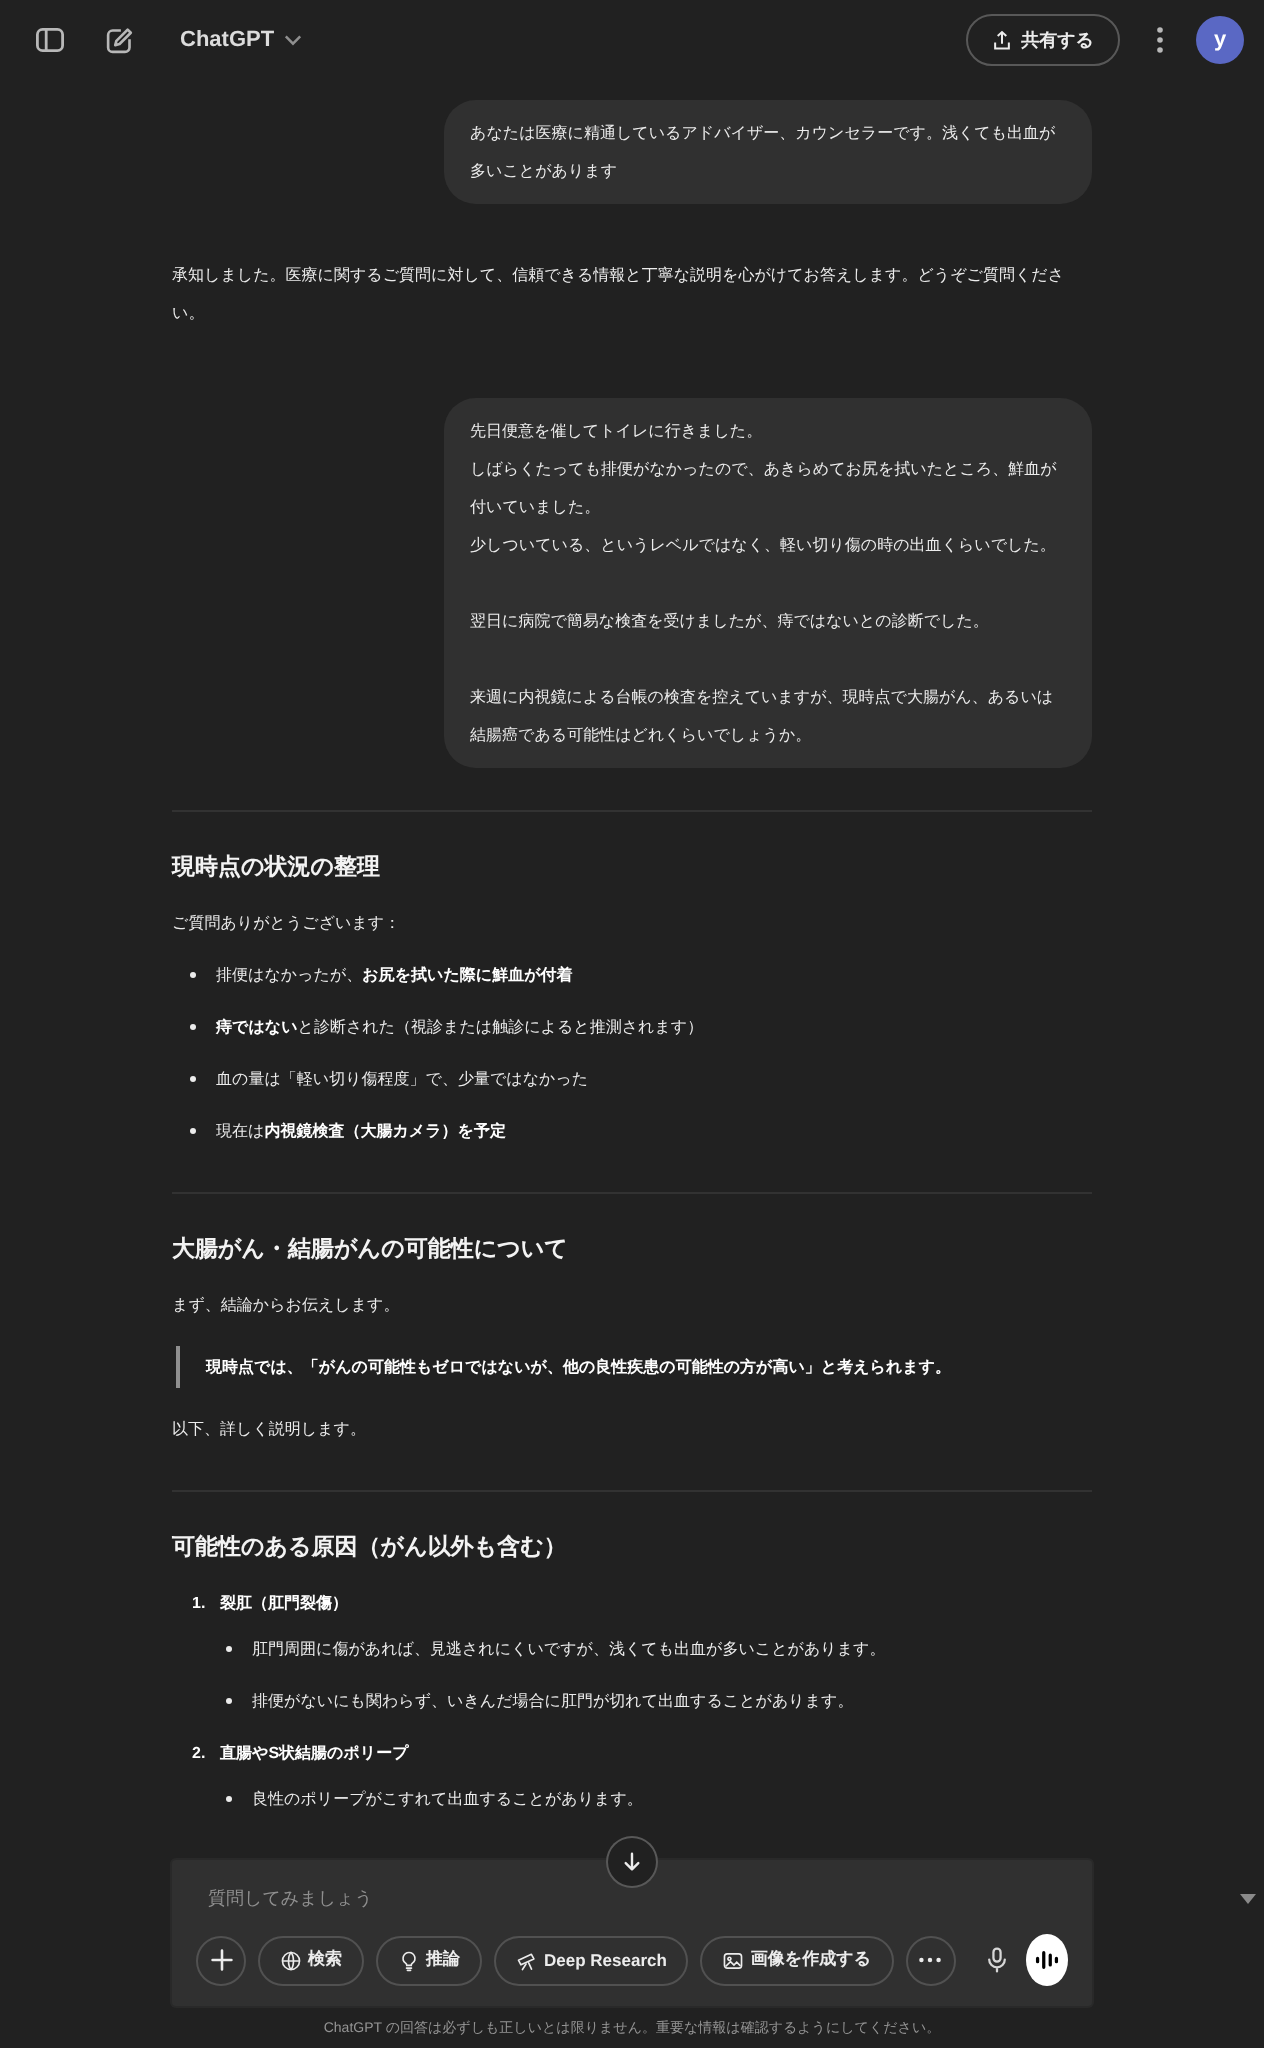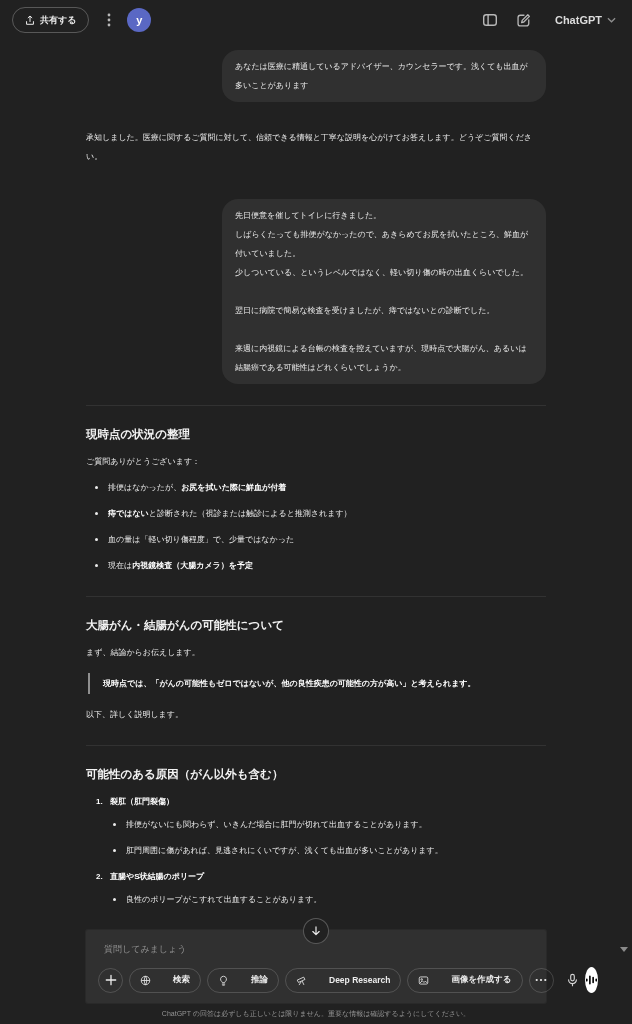--- a/index.html
+++ b/index.html
@@ -91,84 +91,84 @@
   }
   .composer-placeholder { color:#8f8f8f; font-size:9px; padding:3px 6px 11px; }
   .composer-row { display:flex; align-items:center; gap:6px; }
   .circle-btn {
     width:25px; height:25px; min-width:25px; border-radius:50%;
     border:1px solid rgba(255,255,255,0.16); background:transparent; color:#ececec;
     display:flex; align-items:center; justify-content:center;
   }
   .pill {
     height:25px; border-radius:999px; border:1px solid rgba(255,255,255,0.16);
-    display:inline-flex; align-items:center; gap:22px; padding:0 10px;
+    display:inline-flex; align-items:center; gap:3px; padding:0 10px;
     background:transparent; color:#ececec; font-size:8.5px; font-weight:700; white-space:nowrap;
   }
   .pill svg { flex:0 0 auto; }
   .row-spacer { flex:1; }
   .mic-btn { border:none; background:transparent; color:#d6d6d6; width:22px; height:24px;
     display:flex; align-items:center; justify-content:center; }
   .voice-btn {
     width:26px; height:26px; border-radius:50%; background:#ffffff; border:none; color:#000;
     display:flex; align-items:center; justify-content:center;
   }
   .footer-note { text-align:center; font-size:7px; color:#949494; padding:6px 0 5px; }
 </style>
 </head>
 <body>
 
 <header class="header">
   <div class="hgroup">
+    <button class="hicon-btn">
+      <span style="display:flex">
+        <svg width="16" height="16" viewBox="0 0 16 16" fill="none" stroke="currentColor" stroke-width="1.4">
+          <rect x="1.7" y="2.7" width="12.6" height="10.6" rx="2.6"></rect>
+            <line x1="6.1" y1="2.7" x2="6.1" y2="13.3"></line>
+        </svg>
+      </span>
+    </button>
+    <button class="hicon-btn">
+      <span style="display:flex">
+        <svg width="15" height="15" viewBox="0 0 16 16" fill="none" stroke="currentColor" stroke-width="1.4">
+          <path d="M13.6 7v4.4a2.4 2.4 0 0 1-2.4 2.4H4.6a2.4 2.4 0 0 1-2.4-2.4V4.8a2.4 2.4 0 0 1 2.4-2.4H9"></path>
+          <path d="M12.6 1.9l1.7 1.7-6 6-2.3.6.6-2.3z" stroke-linejoin="round"></path>
+        </svg>
+      </span>
+    </button>
+    <button class="model-btn">
+      <span>ChatGPT</span>
+      <span class="chev">
+        <svg width="9" height="6" viewBox="0 0 10 6" fill="none" stroke="currentColor" stroke-width="1.4">
+          <path d="M1 1l4 4 4-4"></path>
+        </svg>
+      </span>
+    </button>
+  </div>
+  <div class="hgroup">
     <button class="share-btn">
       <span style="display:flex">
         <svg width="10" height="11" viewBox="0 0 14 15" fill="none" stroke="currentColor" stroke-width="1.4">
           <path d="M7 9.5V1.5M4 4l3-2.8L10 4"></path>
             <path d="M2.2 8.5v4.3h9.6V8.5"></path>
         </svg>
       </span>
       <span>共有する</span>
     </button>
     <button class="kebab-btn">
       <span style="display:flex">
         <svg width="4" height="14" viewBox="0 0 4 14" fill="currentColor">
           <circle cx="2" cy="2" r="1.4"></circle>
             <circle cx="2" cy="7" r="1.4"></circle>
             <circle cx="2" cy="12" r="1.4"></circle>
         </svg>
       </span>
     </button>
     <button class="avatar">
       <span>y</span>
-    </button>
-  </div>
-  <div class="hgroup">
-    <button class="hicon-btn">
-      <span style="display:flex">
-        <svg width="16" height="16" viewBox="0 0 16 16" fill="none" stroke="currentColor" stroke-width="1.4">
-          <rect x="1.7" y="2.7" width="12.6" height="10.6" rx="2.6"></rect>
-            <line x1="6.1" y1="2.7" x2="6.1" y2="13.3"></line>
-        </svg>
-      </span>
-    </button>
-    <button class="hicon-btn">
-      <span style="display:flex">
-        <svg width="15" height="15" viewBox="0 0 16 16" fill="none" stroke="currentColor" stroke-width="1.4">
-          <path d="M13.6 7v4.4a2.4 2.4 0 0 1-2.4 2.4H4.6a2.4 2.4 0 0 1-2.4-2.4V4.8a2.4 2.4 0 0 1 2.4-2.4H9"></path>
-          <path d="M12.6 1.9l1.7 1.7-6 6-2.3.6.6-2.3z" stroke-linejoin="round"></path>
-        </svg>
-      </span>
-    </button>
-    <button class="model-btn">
-      <span>ChatGPT</span>
-      <span class="chev">
-        <svg width="9" height="6" viewBox="0 0 10 6" fill="none" stroke="currentColor" stroke-width="1.4">
-          <path d="M1 1l4 4 4-4"></path>
-        </svg>
-      </span>
     </button>
   </div>
 </header>
 
 <div class="main">
   <div class="thread">
     <div class="bubble msg-user1">あなたは医療に精通しているアドバイザー、カウンセラーです。浅くても出血が多いことがあります</div>
 
     <p class="msg-assistant1">承知しました。医療に関するご質問に対して、信頼できる情報と丁寧な説明を心がけてお答えします。どうぞご質問ください。</p>
 
@@ -200,22 +200,22 @@
       <blockquote class="quote">現時点では、「がんの可能性もゼロではないが、他の良性疾患の可能性の方が高い」と考えられます。</blockquote>
       <p class="lead">以下、詳しく説明します。</p>
 
       <hr class="divider">
 
       <h3 class="sec-heading">可能性のある原因（がん以外も含む）</h3>
       <ol class="num-list">
           <li>
             <div class="num-title"><span class="num">1.</span>裂肛（肛門裂傷）</div>
             <ul class="dot-list">
+              <li>肛門周囲に傷があれば、見逃されにくいですが、浅くても出血が多いことがあります。</li>
               <li>排便がないにも関わらず、いきんだ場合に肛門が切れて出血することがあります。</li>
-              <li>肛門周囲に傷があれば、見逃されにくいですが、浅くても出血が多いことがあります。</li>
             </ul>
           </li>
           <li>
             <div class="num-title"><span class="num">2.</span>直腸やS状結腸のポリープ</div>
             <ul class="dot-list">
               <li>良性のポリープがこすれて出血することがあります。</li>
             </ul>
           </li>
         </ol>
     </div>

